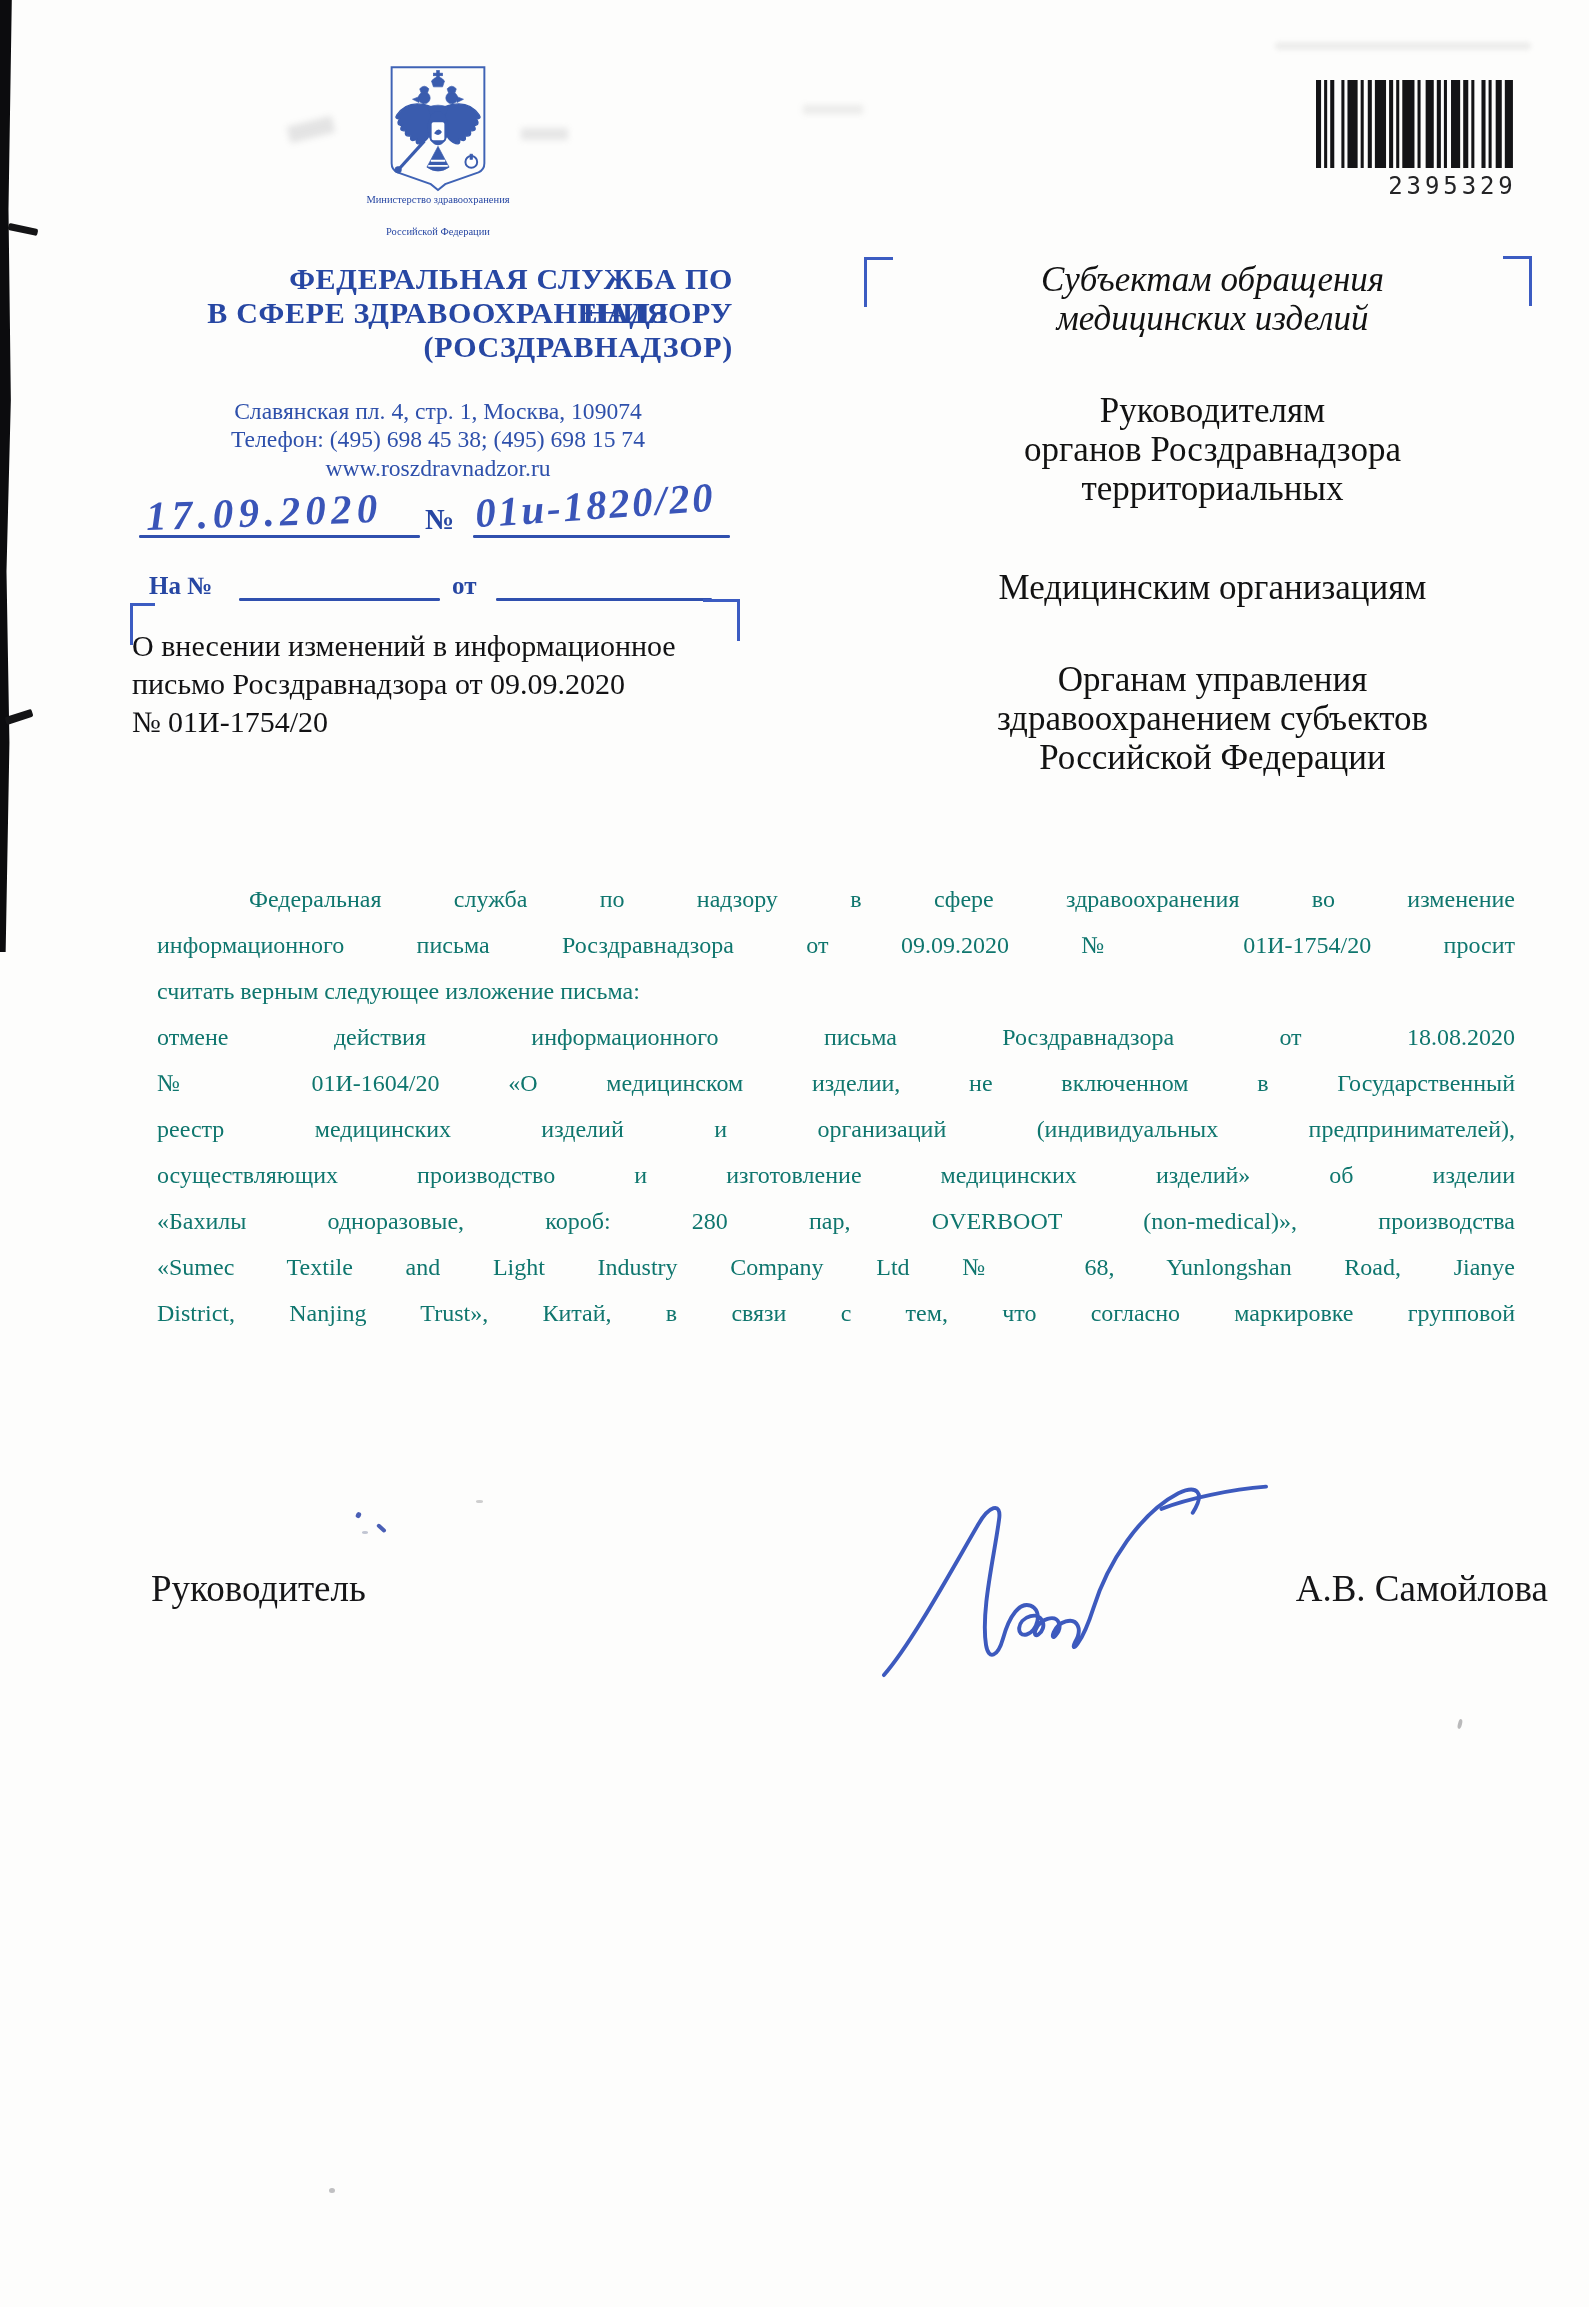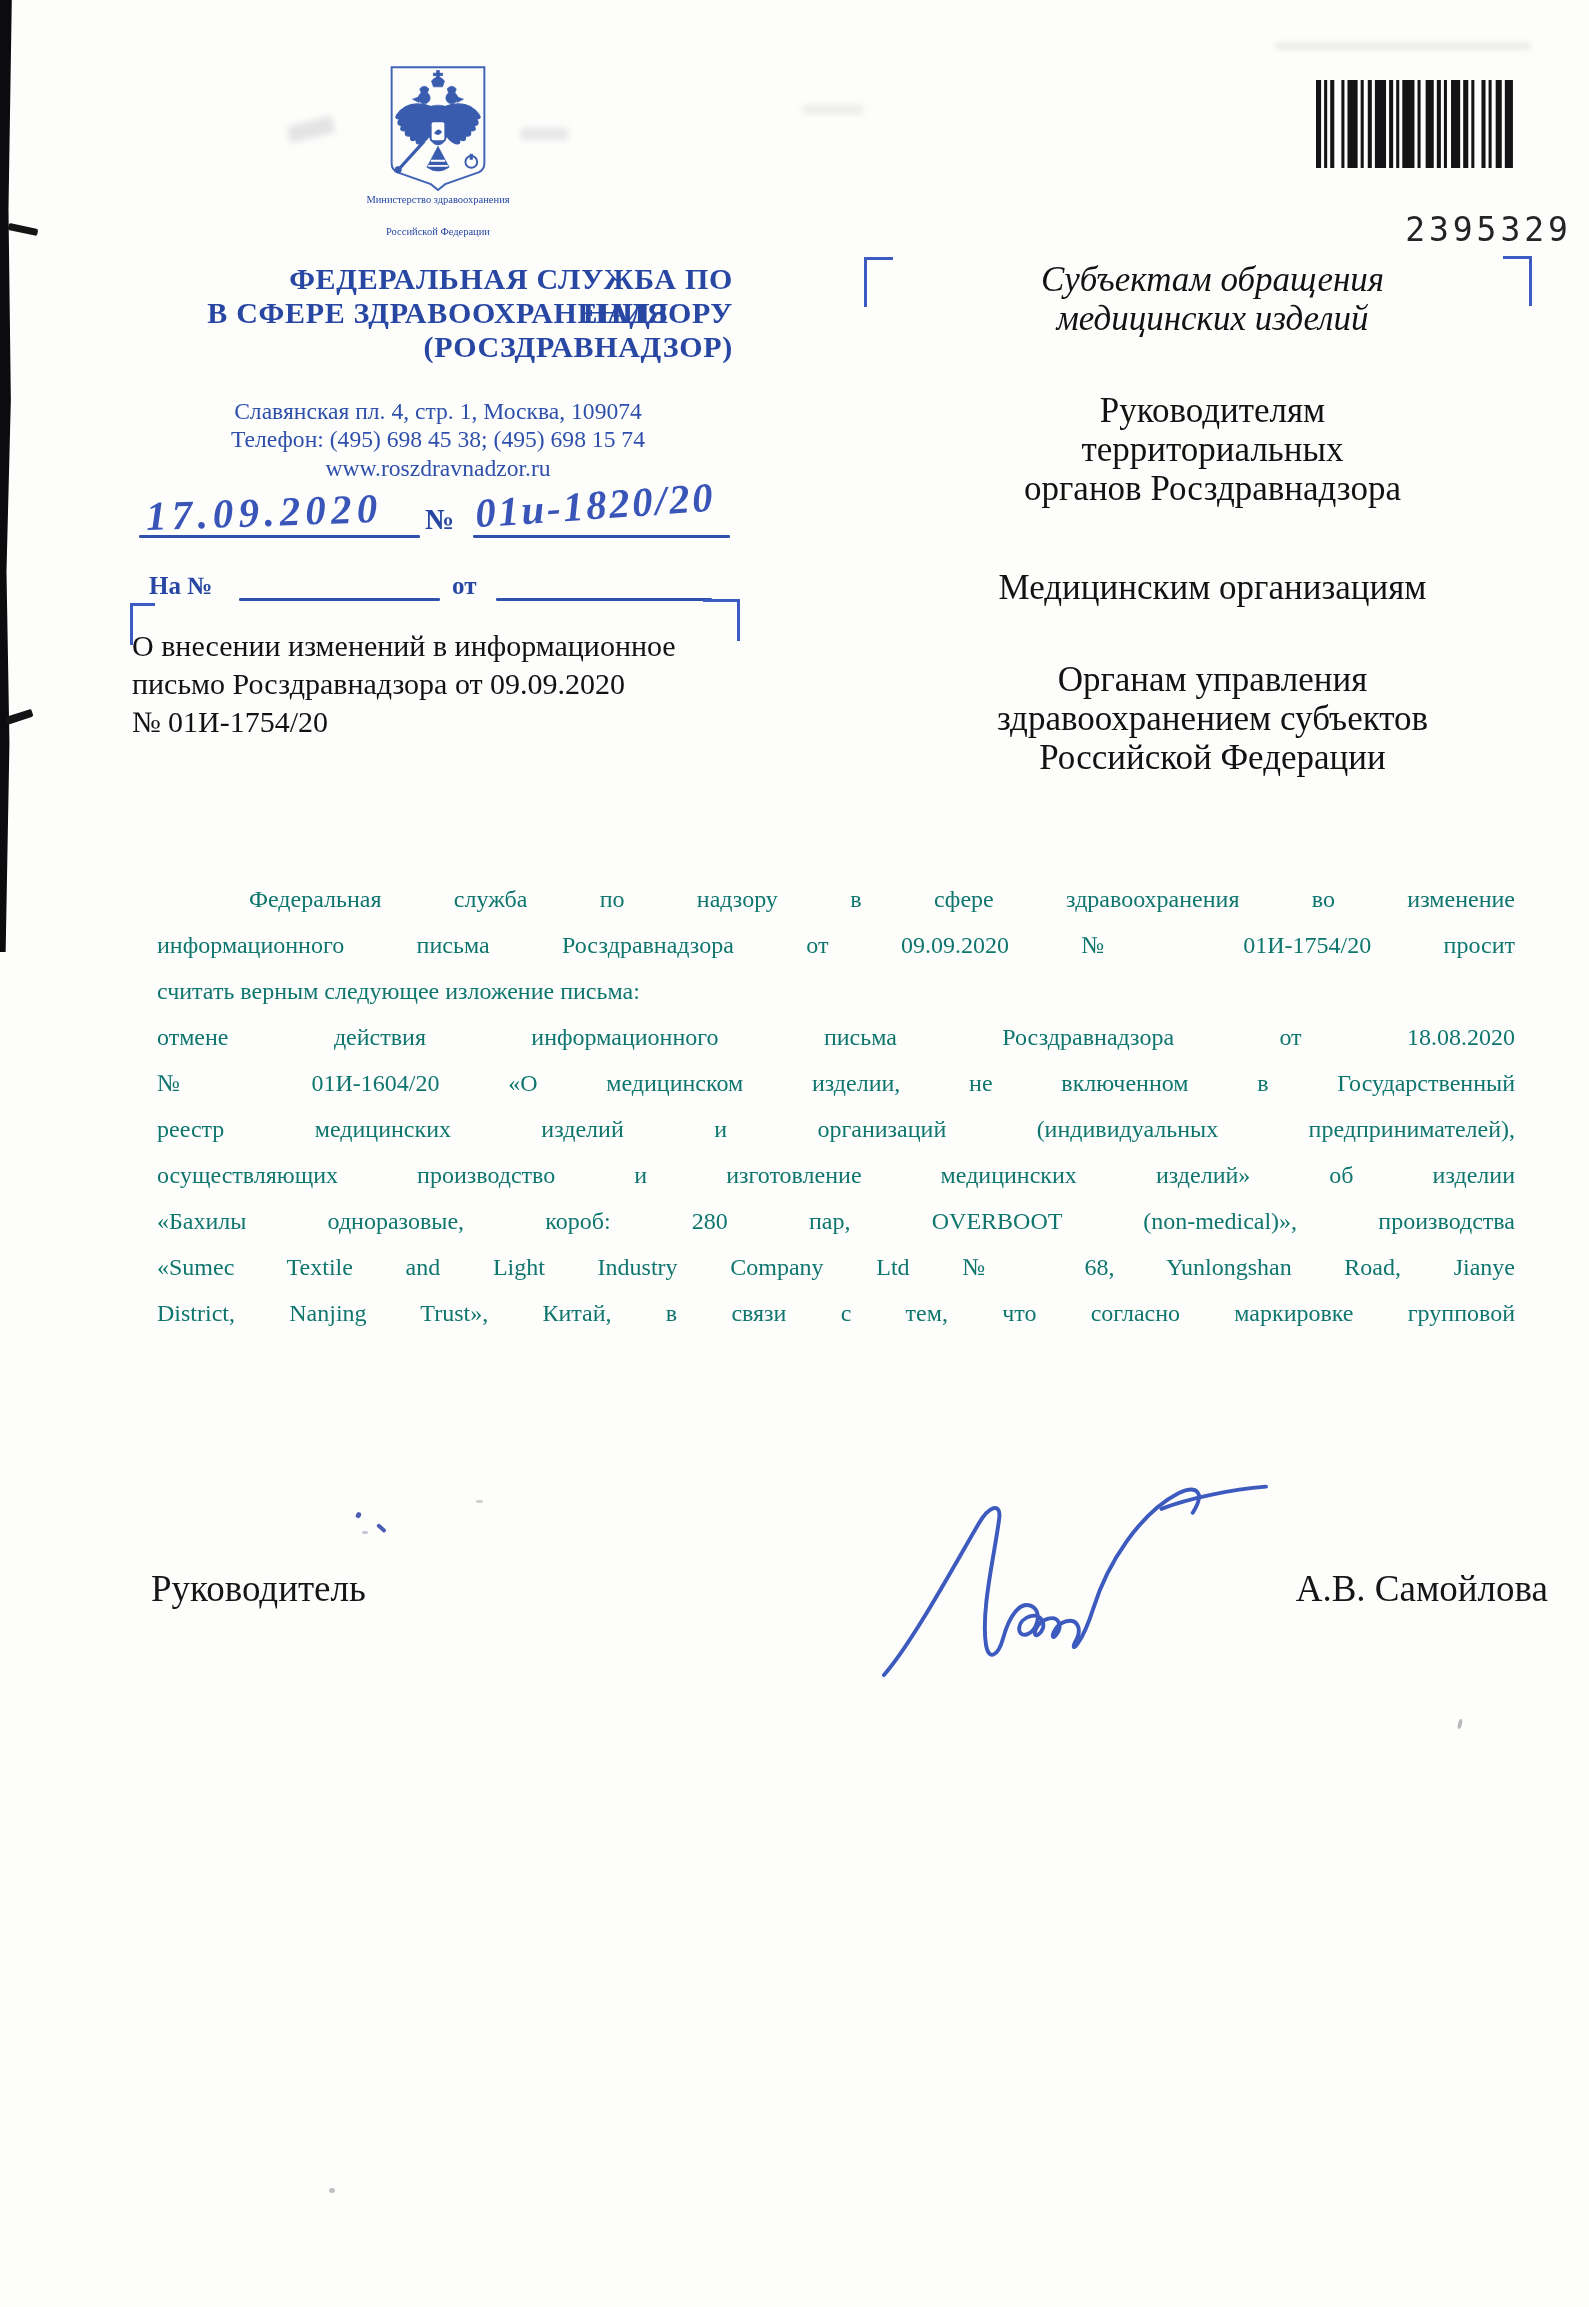--- a/index.html
+++ b/index.html
@@ -16,22 +16,22 @@
   }
   .edge-hook{background:#141416;border-radius:2px;}
   
   .hdr{left:143px;width:590px;text-align:center;color:#2747a3;}
   .service{font-size:30px;font-weight:bold;line-height:34px;letter-spacing:0.7px;}
   .addr{font-size:23.6px;line-height:28px;color:#2e50ab;}
   
   .emblem{left:385px;top:64px;width:106px;height:128px;}
   
   .barcode{left:1316px;top:80px;width:201px;height:88px;}
-  .barcode-num{left:1388px;top:172px;width:201px;text-align:center;
-    font-family:"DejaVu Sans Mono",monospace;font-size:33px;letter-spacing:3.9px;color:#242426;margin-top:38px;}
+  .barcode-num{left:1352px;top:172px;width:201px;text-align:center;
+    font-family:"DejaVu Sans Mono",monospace;font-size:24px;letter-spacing:3.9px;color:#242426;}
   .bc-smudge{left:1275px;top:42px;width:256px;height:7.9px;background:#9a9a98;opacity:.16;filter:blur(2.6px);border-radius:3.9px;}
   
   .hand{color:#3a55b8;font-style:italic;font-weight:bold;white-space:nowrap;}
   .hand-date{left:146px;top:488px;font-size:41px;letter-spacing:5.2px;transform:rotate(-2deg);}
   .hand-num{left:475px;top:481px;font-size:41px;letter-spacing:2.6px;transform:rotate(-4deg);}
   .numero{left:425px;top:503px;font-size:29px;font-weight:bold;color:#2747a3;}
   .uline{height:2.6px;background:#3050ae;border-radius:1.3px;}
   .reply{font-size:25px;font-weight:bold;color:#2747a3;}
   
   .subject{left:132px;top:627px;width:603px;font-size:30px;line-height:38px;color:#121214;}
@@ -161,22 +161,22 @@
 <div class="abs br-v" style="left:864px;top:257px;height:50px;"></div>
 <div class="abs br-h" style="left:1503px;top:256px;width:29px;"></div>
 <div class="abs br-v" style="left:1529px;top:256px;height:50px;"></div>
 
 <div class="abs addressee" style="top:260px;font-style:italic;">
   <div>Субъектам обращения</div>
   <div>медицинских изделий</div>
 </div>
 <div class="abs addressee" style="top:391px;">
   <div>Руководителям</div>
+  <div>органов Росздравнадзора</div>
   <div>территориальных</div>
-  <div>органов Росздравнадзора</div>
 </div>
 <div class="abs addressee" style="top:568px;">
   <div>Медицинским организациям</div>
 </div>
 <div class="abs addressee" style="top:660px;">
   <div>Органам управления</div>
   <div>здравоохранением субъектов</div>
   <div>Российской Федерации</div>
 </div>
 

